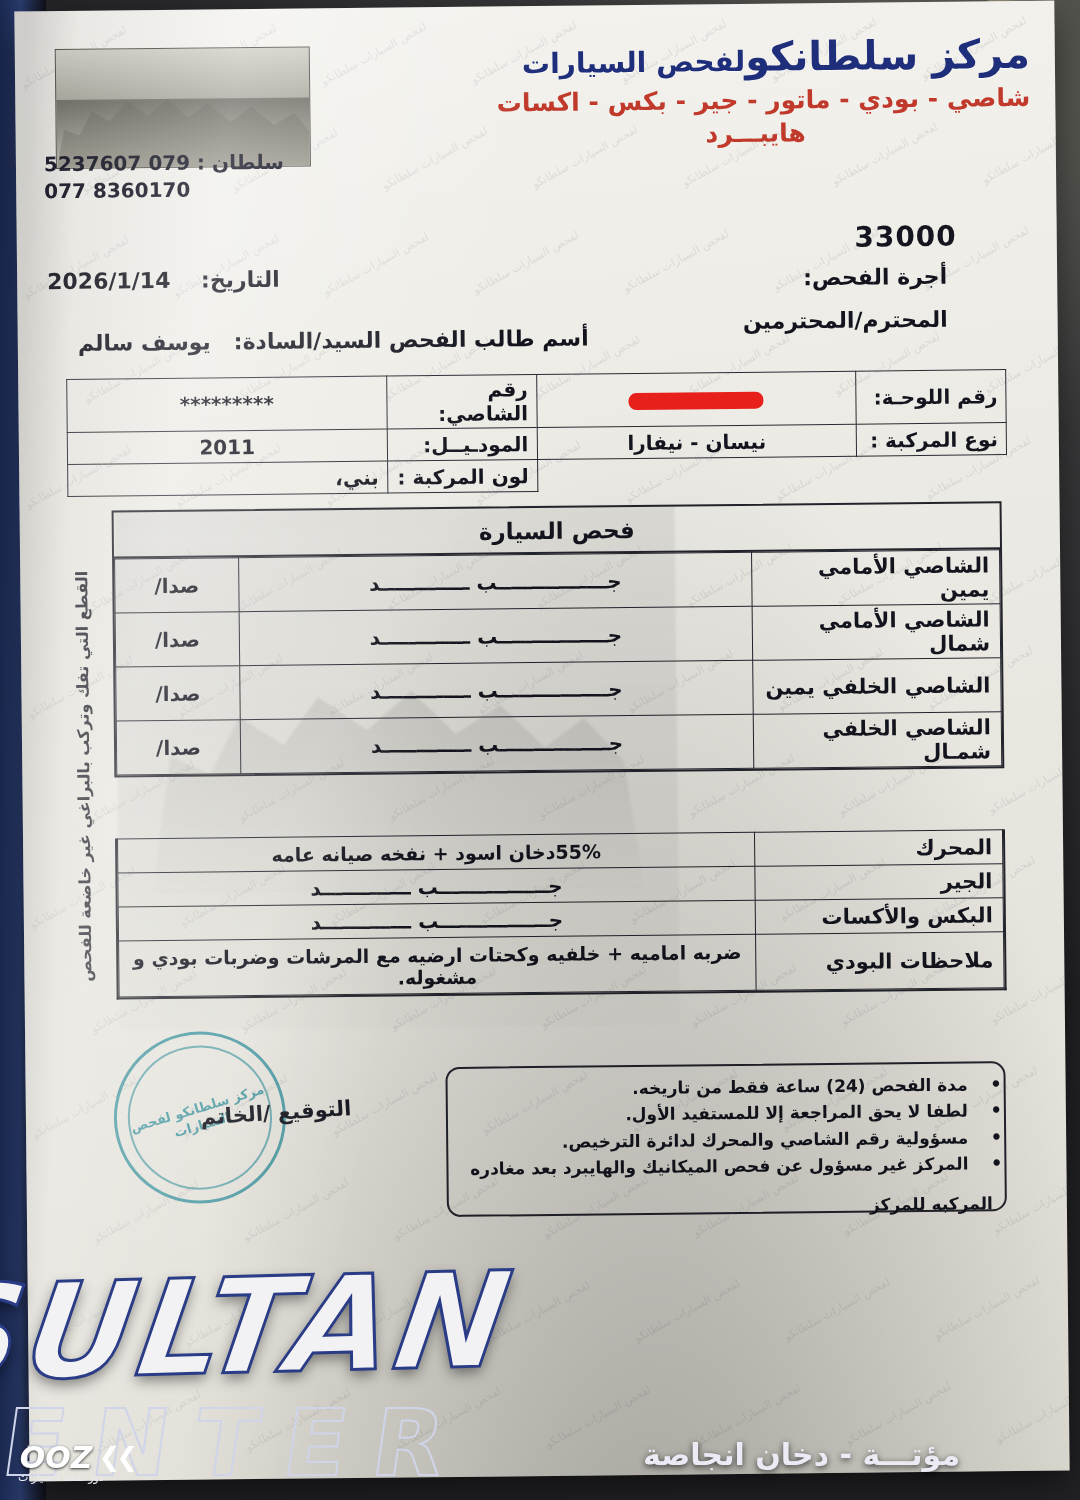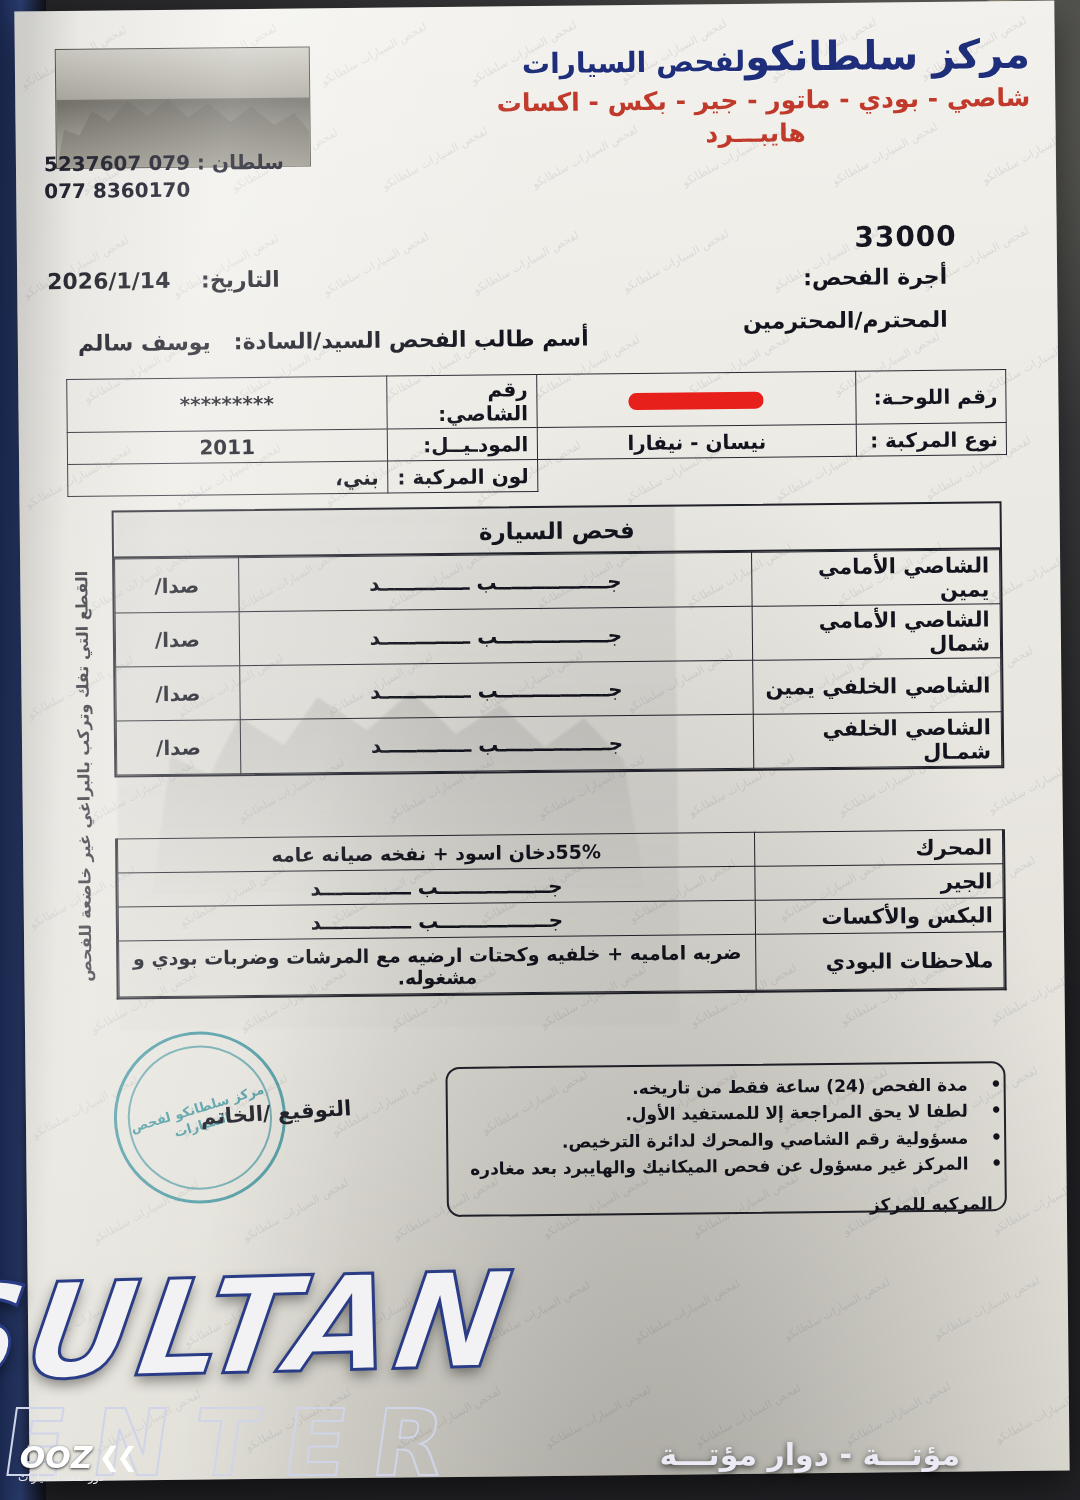--- a/index.html
+++ b/index.html
@@ -516,19 +516,19 @@
     <div class="stamp-txt">مركز سلطانكو لفحص السيارات</div>
   </div>
   <div class="sign-label">التوقيع /الخاتم</div>
 
   <div class="side-note">القطع التي تفك وتركب بالبراغي غير خاضعة للفحص</div>
 </div>
 
 <div class="banner">
   <div class="word1">SULTAN</div>
   <div class="word2">CENTER</div>
-  <div class="addr">مؤتـــة - دوار مؤتـــة</div>
+  <div class="addr">مؤتـــة - دخان انجاصة</div>
   <div class="wm-logo">
     <span class="chev">❯❯</span>
     <span class="wm-txt">OOZ</span>
     <span class="wm-sub">دوز نفخه السيارات</span>
   </div>
 </div>
 
 </body></html>

